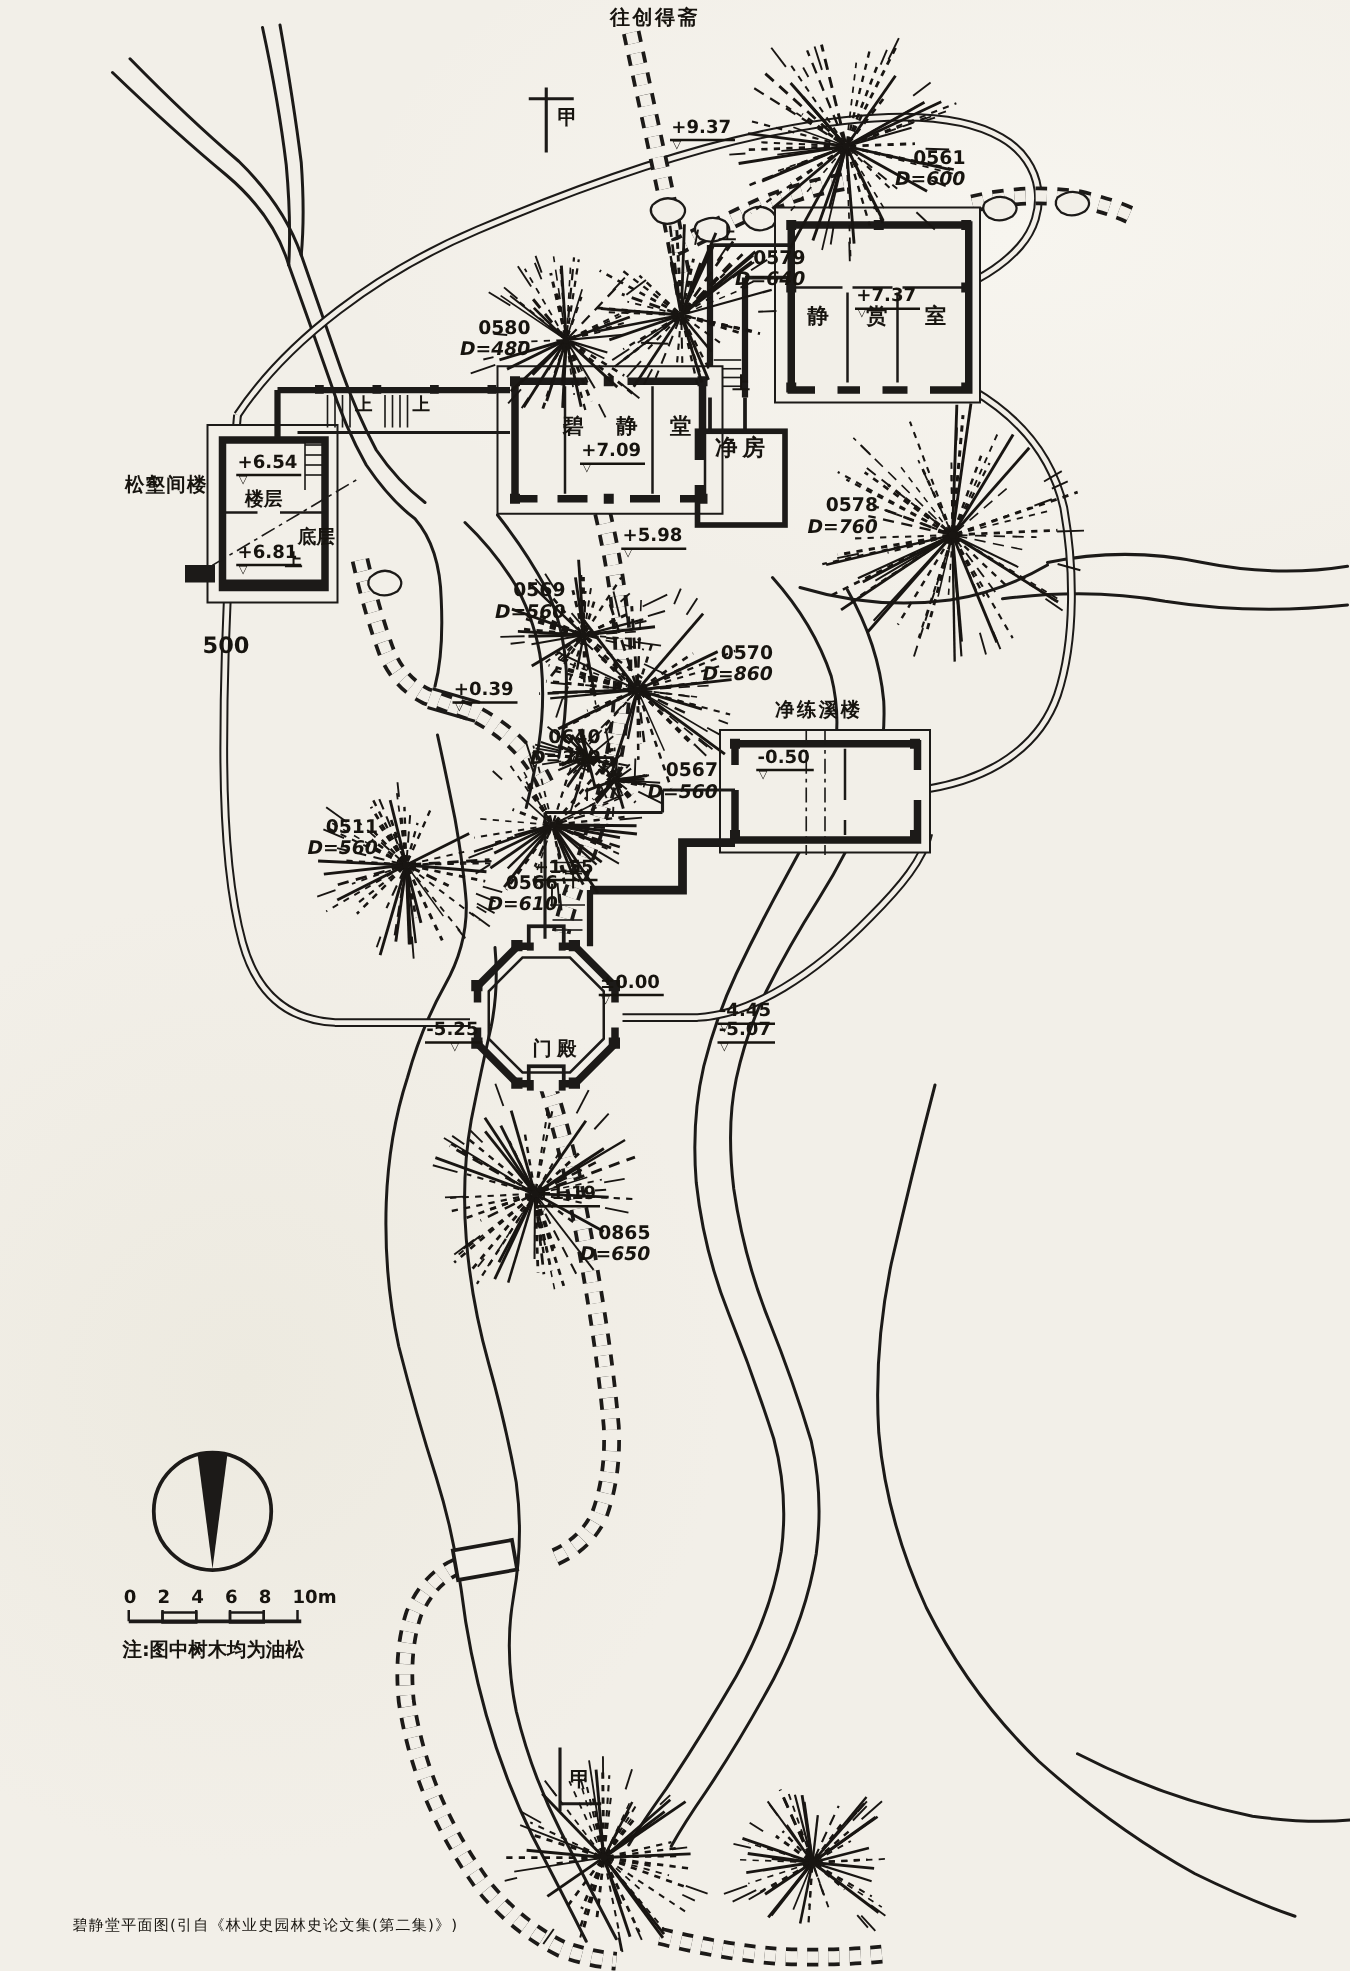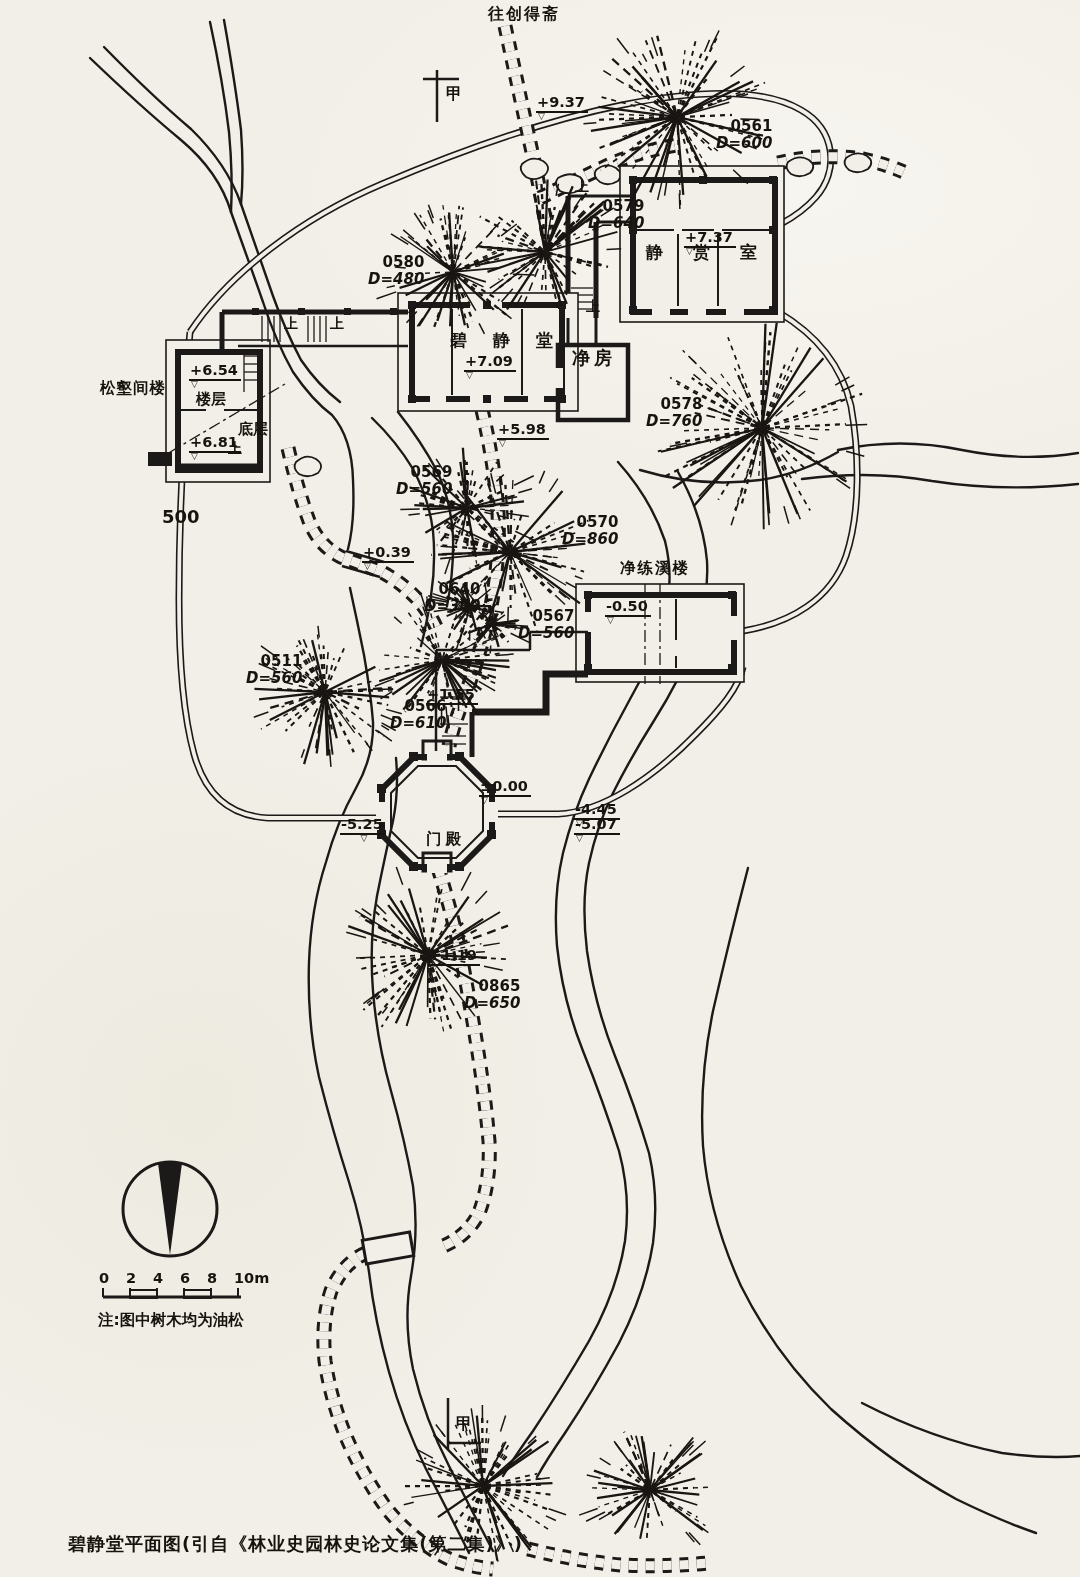--- a/index.html
+++ b/index.html
@@ -1119,21 +1119,21 @@
   <div class="lbl" style="left:450px;top:329px;font-size:17px;letter-spacing:26px">碧静堂</div>
   <div class="lbl" style="left:572px;top:346px;font-size:18px;letter-spacing:4px">净房</div>
   <div class="lbl" style="left:100px;top:378px;font-size:15.5px;letter-spacing:1px">松壑间楼</div>
   <div class="lbl" style="left:196px;top:390px;font-size:15px">楼层</div>
   <div class="lbl" style="left:238px;top:420px;font-size:15px">底层</div>
   <div class="lbl" style="left:620px;top:558px;font-size:15.5px;letter-spacing:2px">净练溪楼</div>
   <div class="lbl" style="left:426px;top:829px;font-size:15.5px;letter-spacing:4px">门殿</div>
 
   <div class="lbl" style="left:162px;top:506px;font-size:18px;font-weight:600">500</div>
   <div class="lbl" style="left:98px;top:1310px;font-size:15.5px;font-weight:700">注:图中树木均为油松</div>
-  <div class="lbl" style="left:68px;top:1532px;font-size:18px;font-weight:700;letter-spacing:1px">碧静堂平面图(引自《林业史园林史论文集(第二集)》)</div>
+  <div class="lbl" style="left:58px;top:1532px;font-size:12px;font-weight:400;letter-spacing:1px">碧静堂平面图(引自《林业史园林史论文集(第二集)》)</div>
 
   <div id="markers">
       <div class="tree-label" style="left: 716px; top: 118px;"><span>0561</span><br><span class="dia">D=600</span></div>
       <div class="tree-label" style="left: 588px; top: 198px;"><span>0579</span><br><span class="dia">D=640</span></div>
       <div class="tree-label" style="left: 368px; top: 254px;"><span>0580</span><br><span class="dia">D=480</span></div>
       <div class="tree-label" style="left: 646px; top: 396px;"><span>0578</span><br><span class="dia">D=760</span></div>
       <div class="tree-label" style="left: 396px; top: 464px;"><span>0569</span><br><span class="dia">D=560</span></div>
       <div class="tree-label" style="left: 562px; top: 514px;"><span>0570</span><br><span class="dia">D=860</span></div>
       <div class="tree-label" style="left: 424px; top: 581px;"><span>0640</span><br><span class="dia">D=300</span></div>
       <div class="tree-label" style="left: 518px; top: 608px;"><span>0567</span><br><span class="dia">D=560</span></div>

